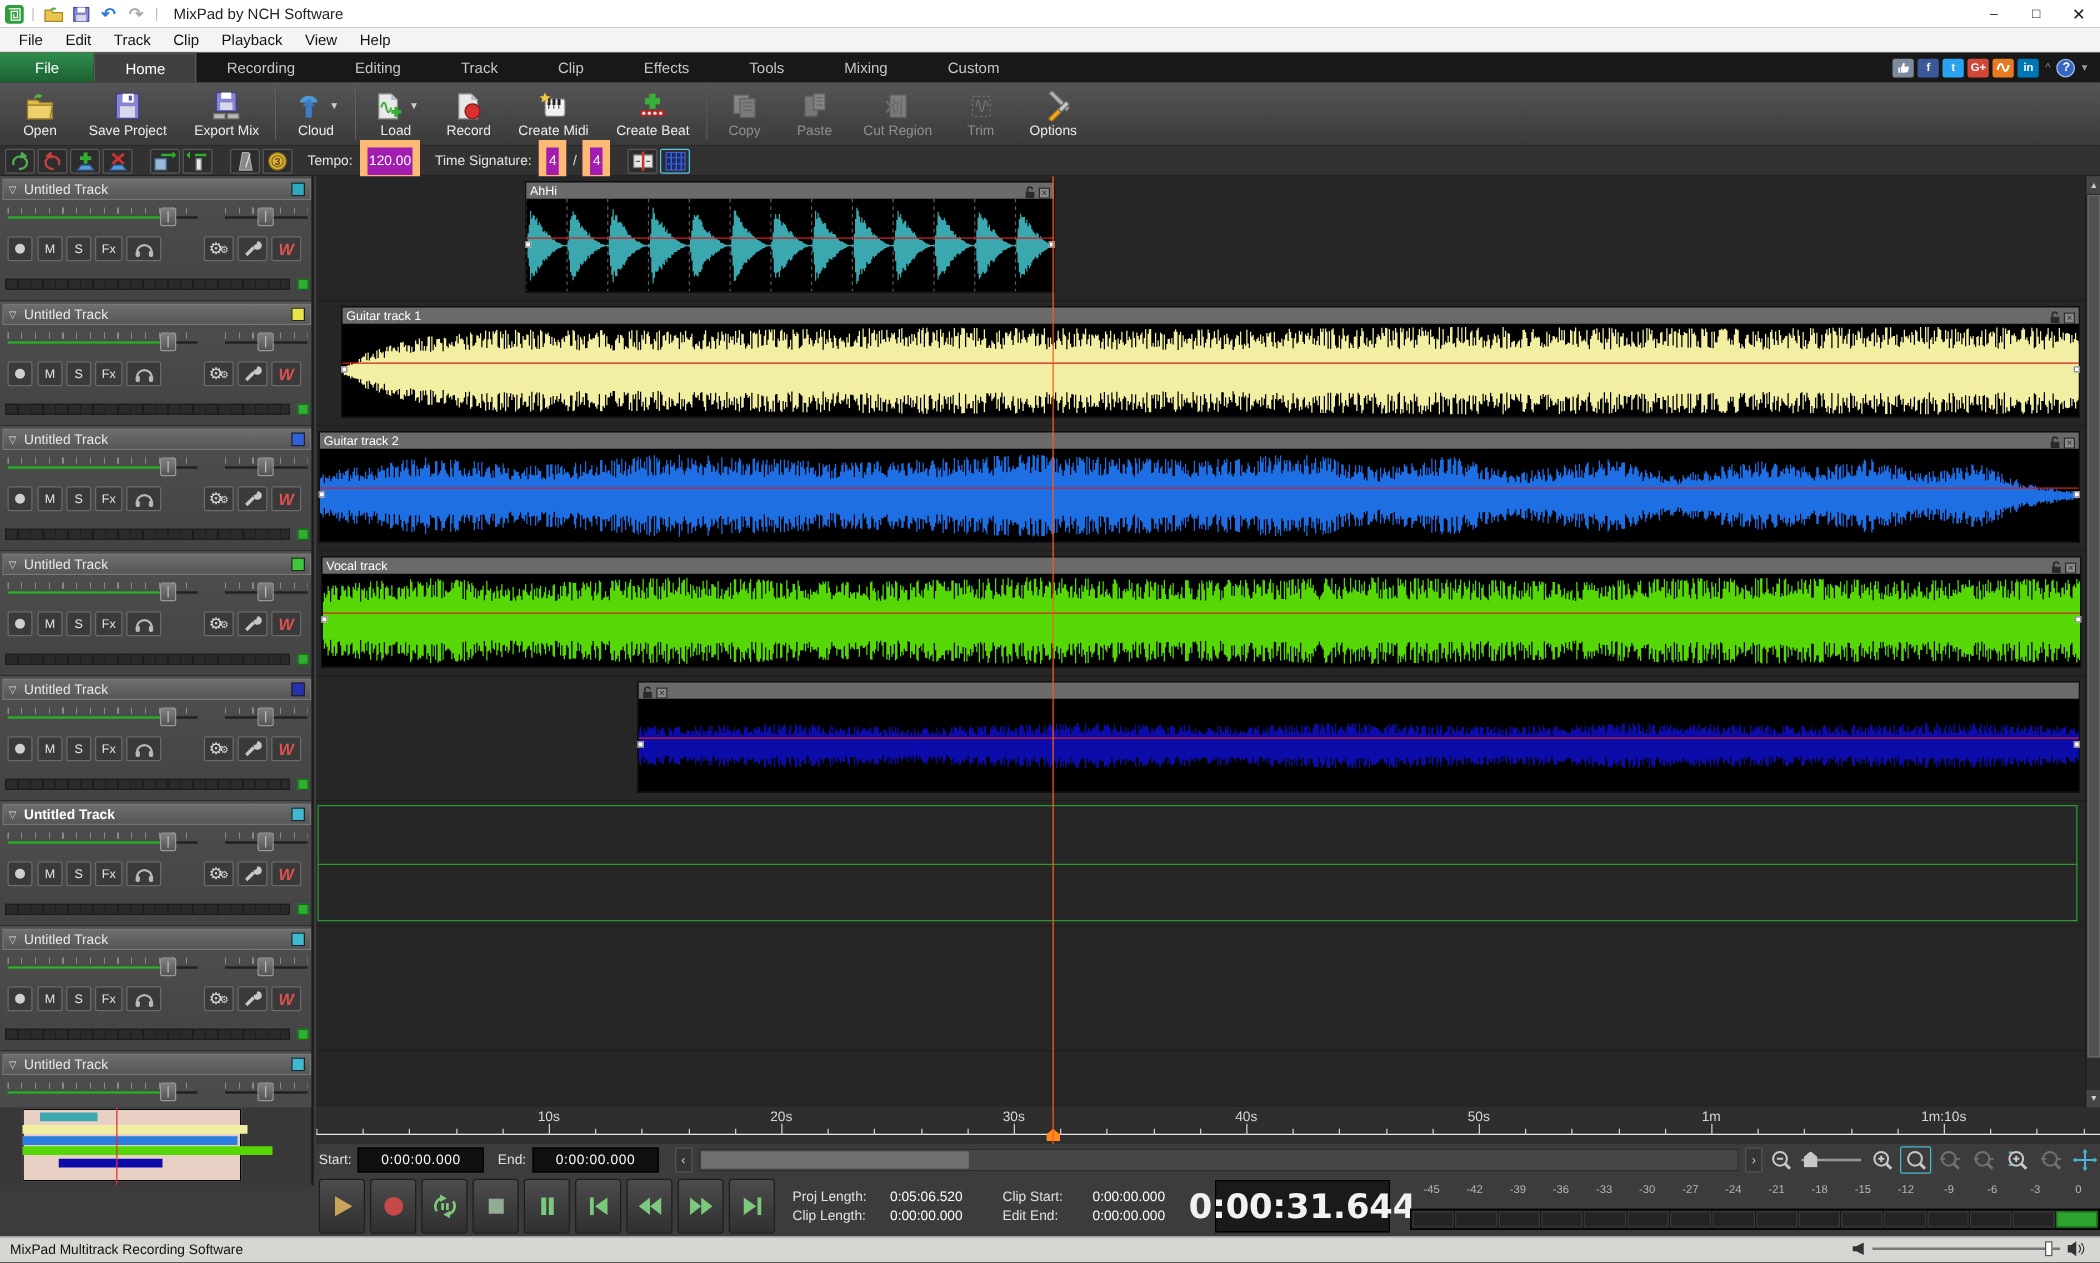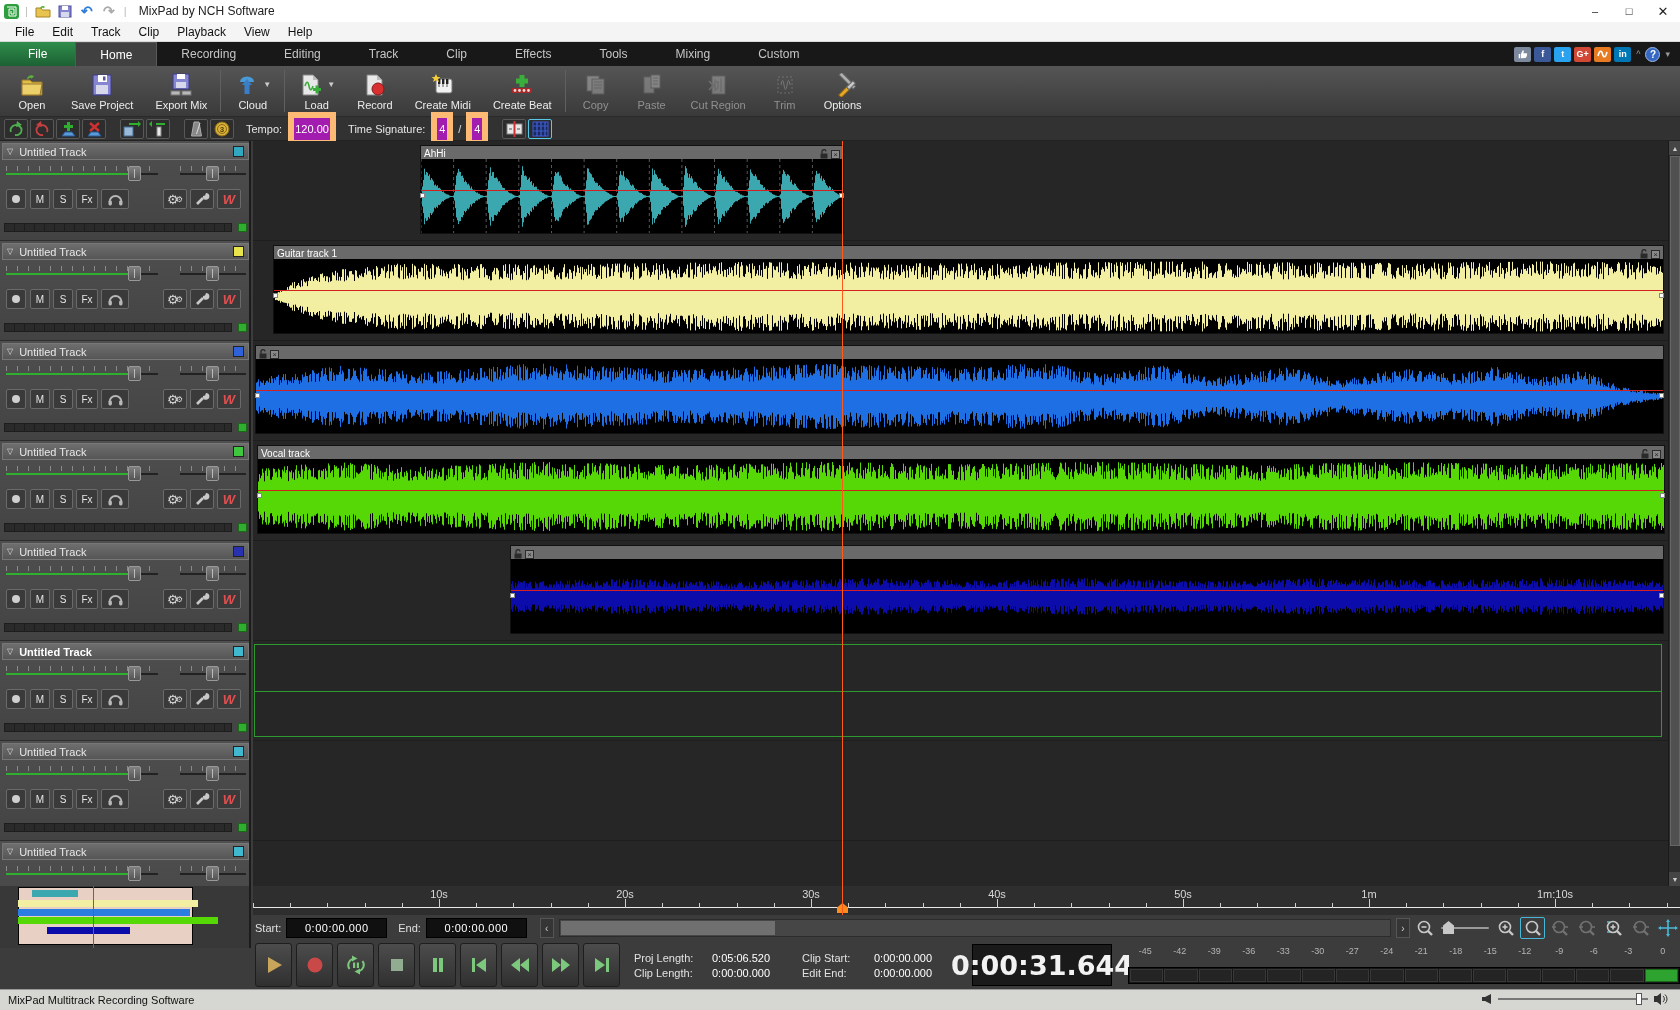--- a/index.html
+++ b/index.html
@@ -788,20 +788,21 @@
           </svg>
         </div>
         <div class="centerline"></div>
         <div class="fhandle" style="left: -1px; top: 50%; margin-top: 3px;"></div>
         <div class="fhandle" style="right: -1px; top: 50%; margin-top: 3px;"></div>
       </div>
     </div>
     <div class="lane">
       <div class="clip" style="left: 2px; width: 1409px;">
         <div class="cliphead">
+          <span class="clipname">Guitar track 2</span>
           <span>
             <svg width="8" height="10" viewBox="0 0 8 10">
               <rect x="0.5" y="4.5" width="7" height="5" fill="#2a2a2a"></rect>
               <path d="M2 4.5V3a2 2 0 0 1 4-.6" stroke="#2a2a2a" fill="none" stroke-width="1.4"></path>
             </svg>
           </span>
           <span class="clip-x">×</span>
         </div>
         <div class="clipbody">
           <svg width="1409" height="75" viewBox="0 0 1409 75" preserveAspectRatio="none">

